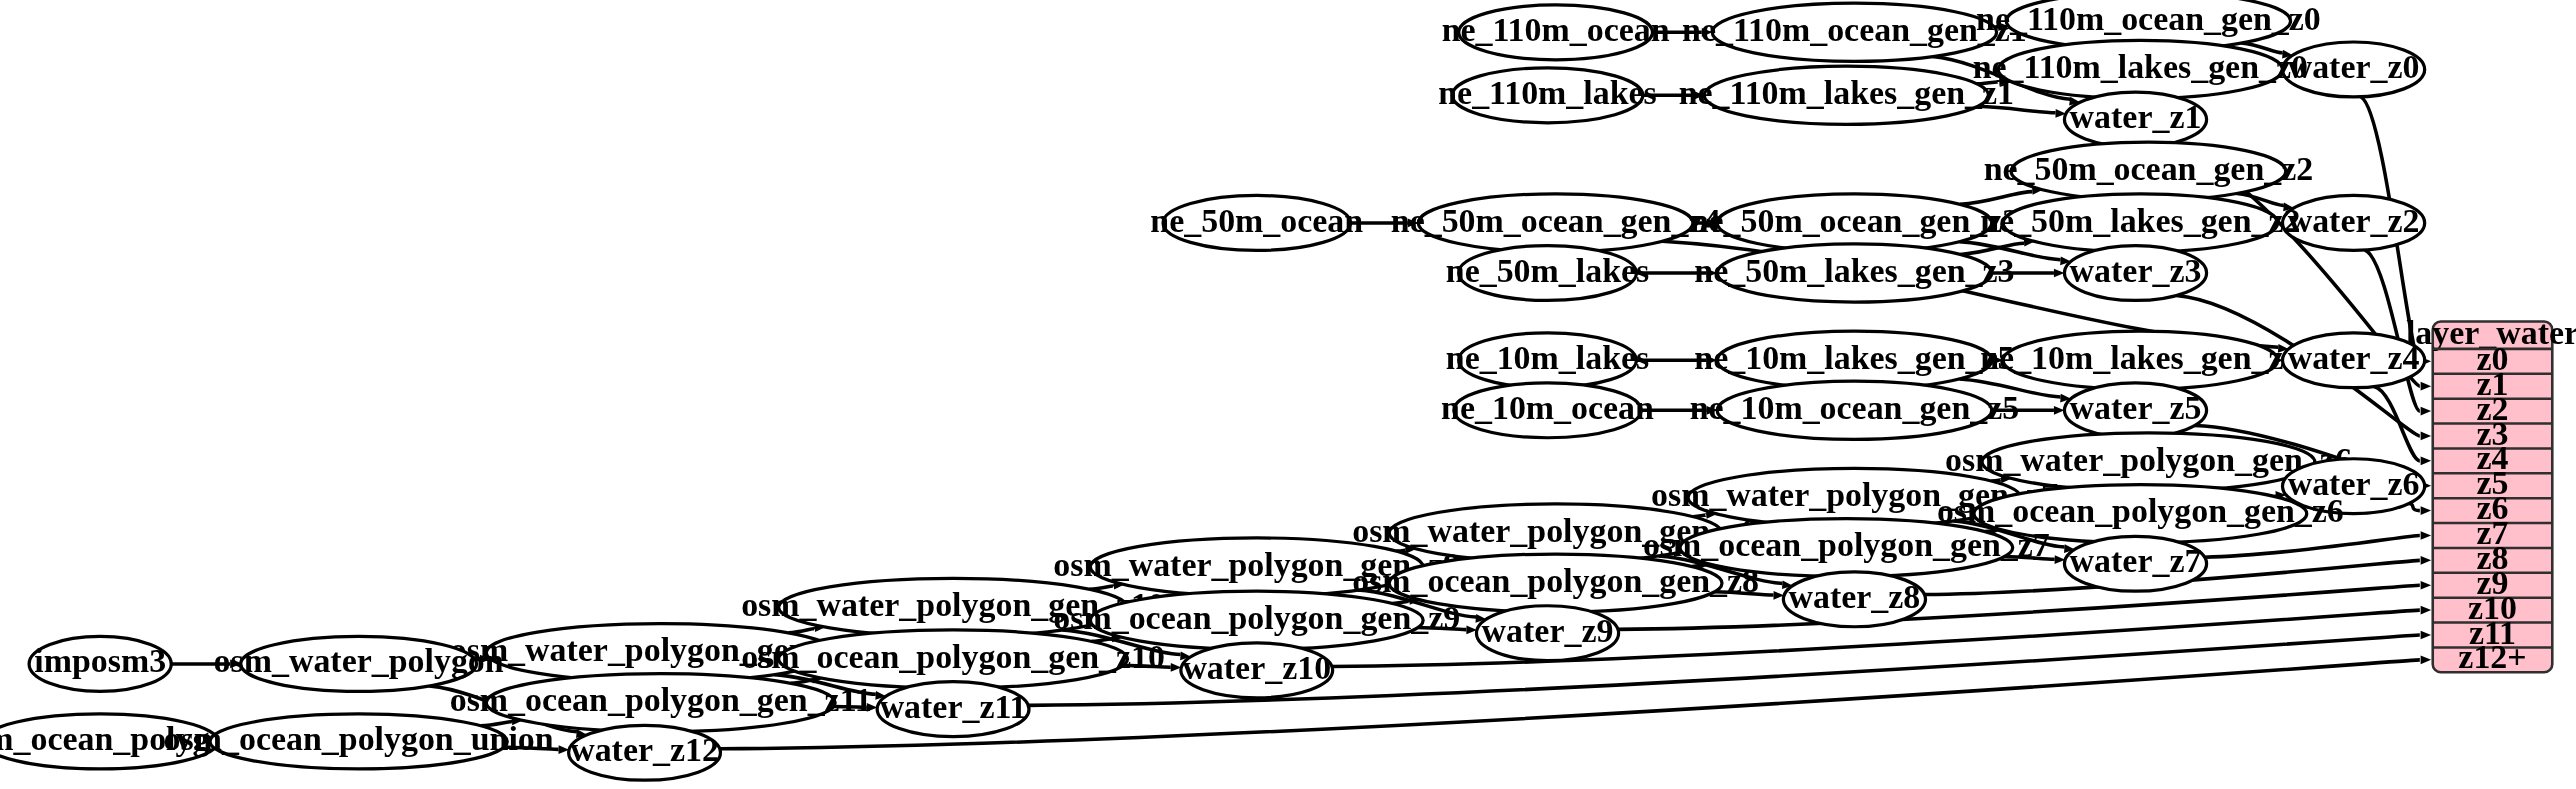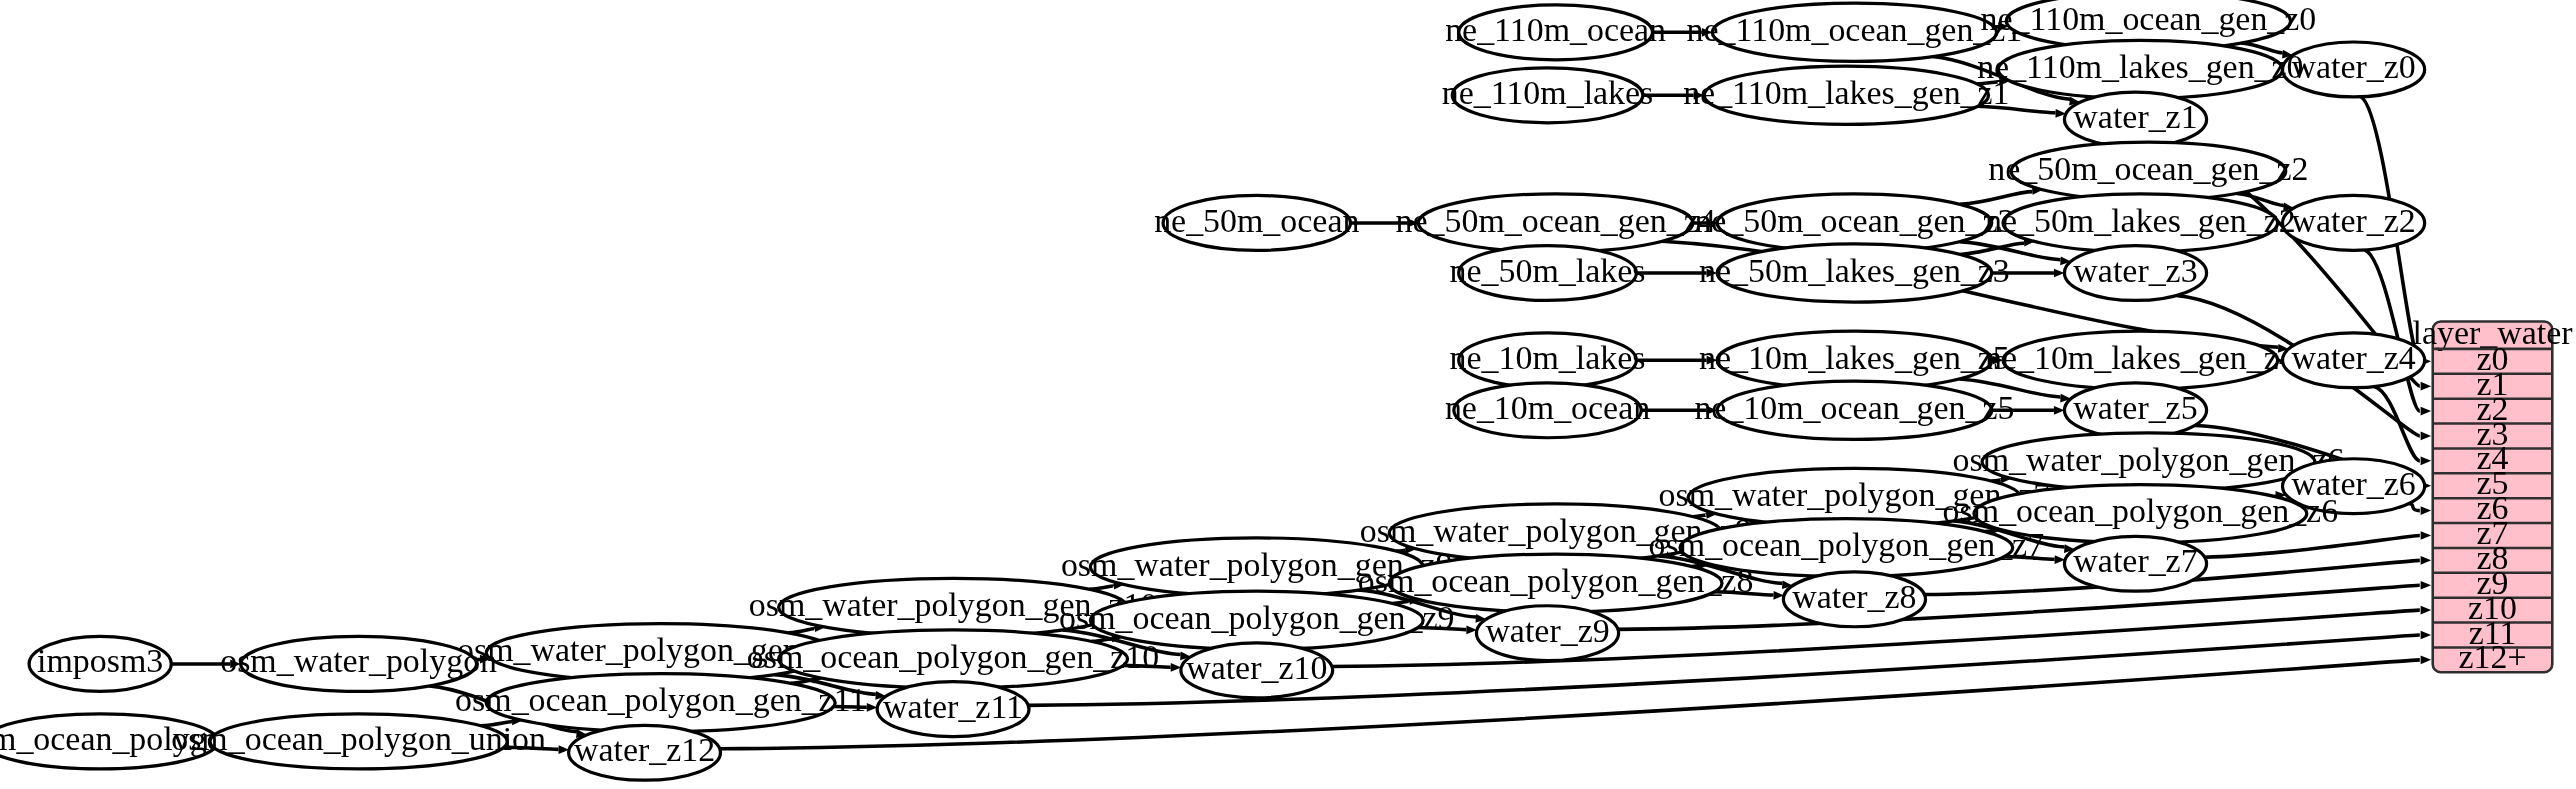--- a/index.html
+++ b/index.html
@@ -1,17 +1,17 @@
 <!DOCTYPE html>
 <html style="font-size:11.5px"><head>
 <meta charset="utf-8">
 <style>
   html,body{margin:0;padding:0;background:#ffffff;}
   body{font-family:"Liberation Serif", serif;}
-  #canvas{position:relative;width:2576px;height:789px;background:#fff;overflow:hidden;}
+  #canvas{position:relative;width:2576px;height:789px;background:#fff;overflow:hidden;font-weight:bold;}
   svg{display:block;}
   .node-ell{fill:#ffffff;stroke:#000000;stroke-width:2;}
   .node-lbl{font-family:"Liberation Serif", serif;font-size:21px;fill:#000;text-anchor:middle;dominant-baseline:middle;}
   .edge{fill:none;stroke:#000000;stroke-width:2.2;}
   .arrow{fill:#000000;stroke:none;}
   .tbl-lbl{font-family:"Liberation Serif", serif;font-size:21px;fill:#000;text-anchor:middle;dominant-baseline:middle;}
 </style>
 </head>
 <body>
 

